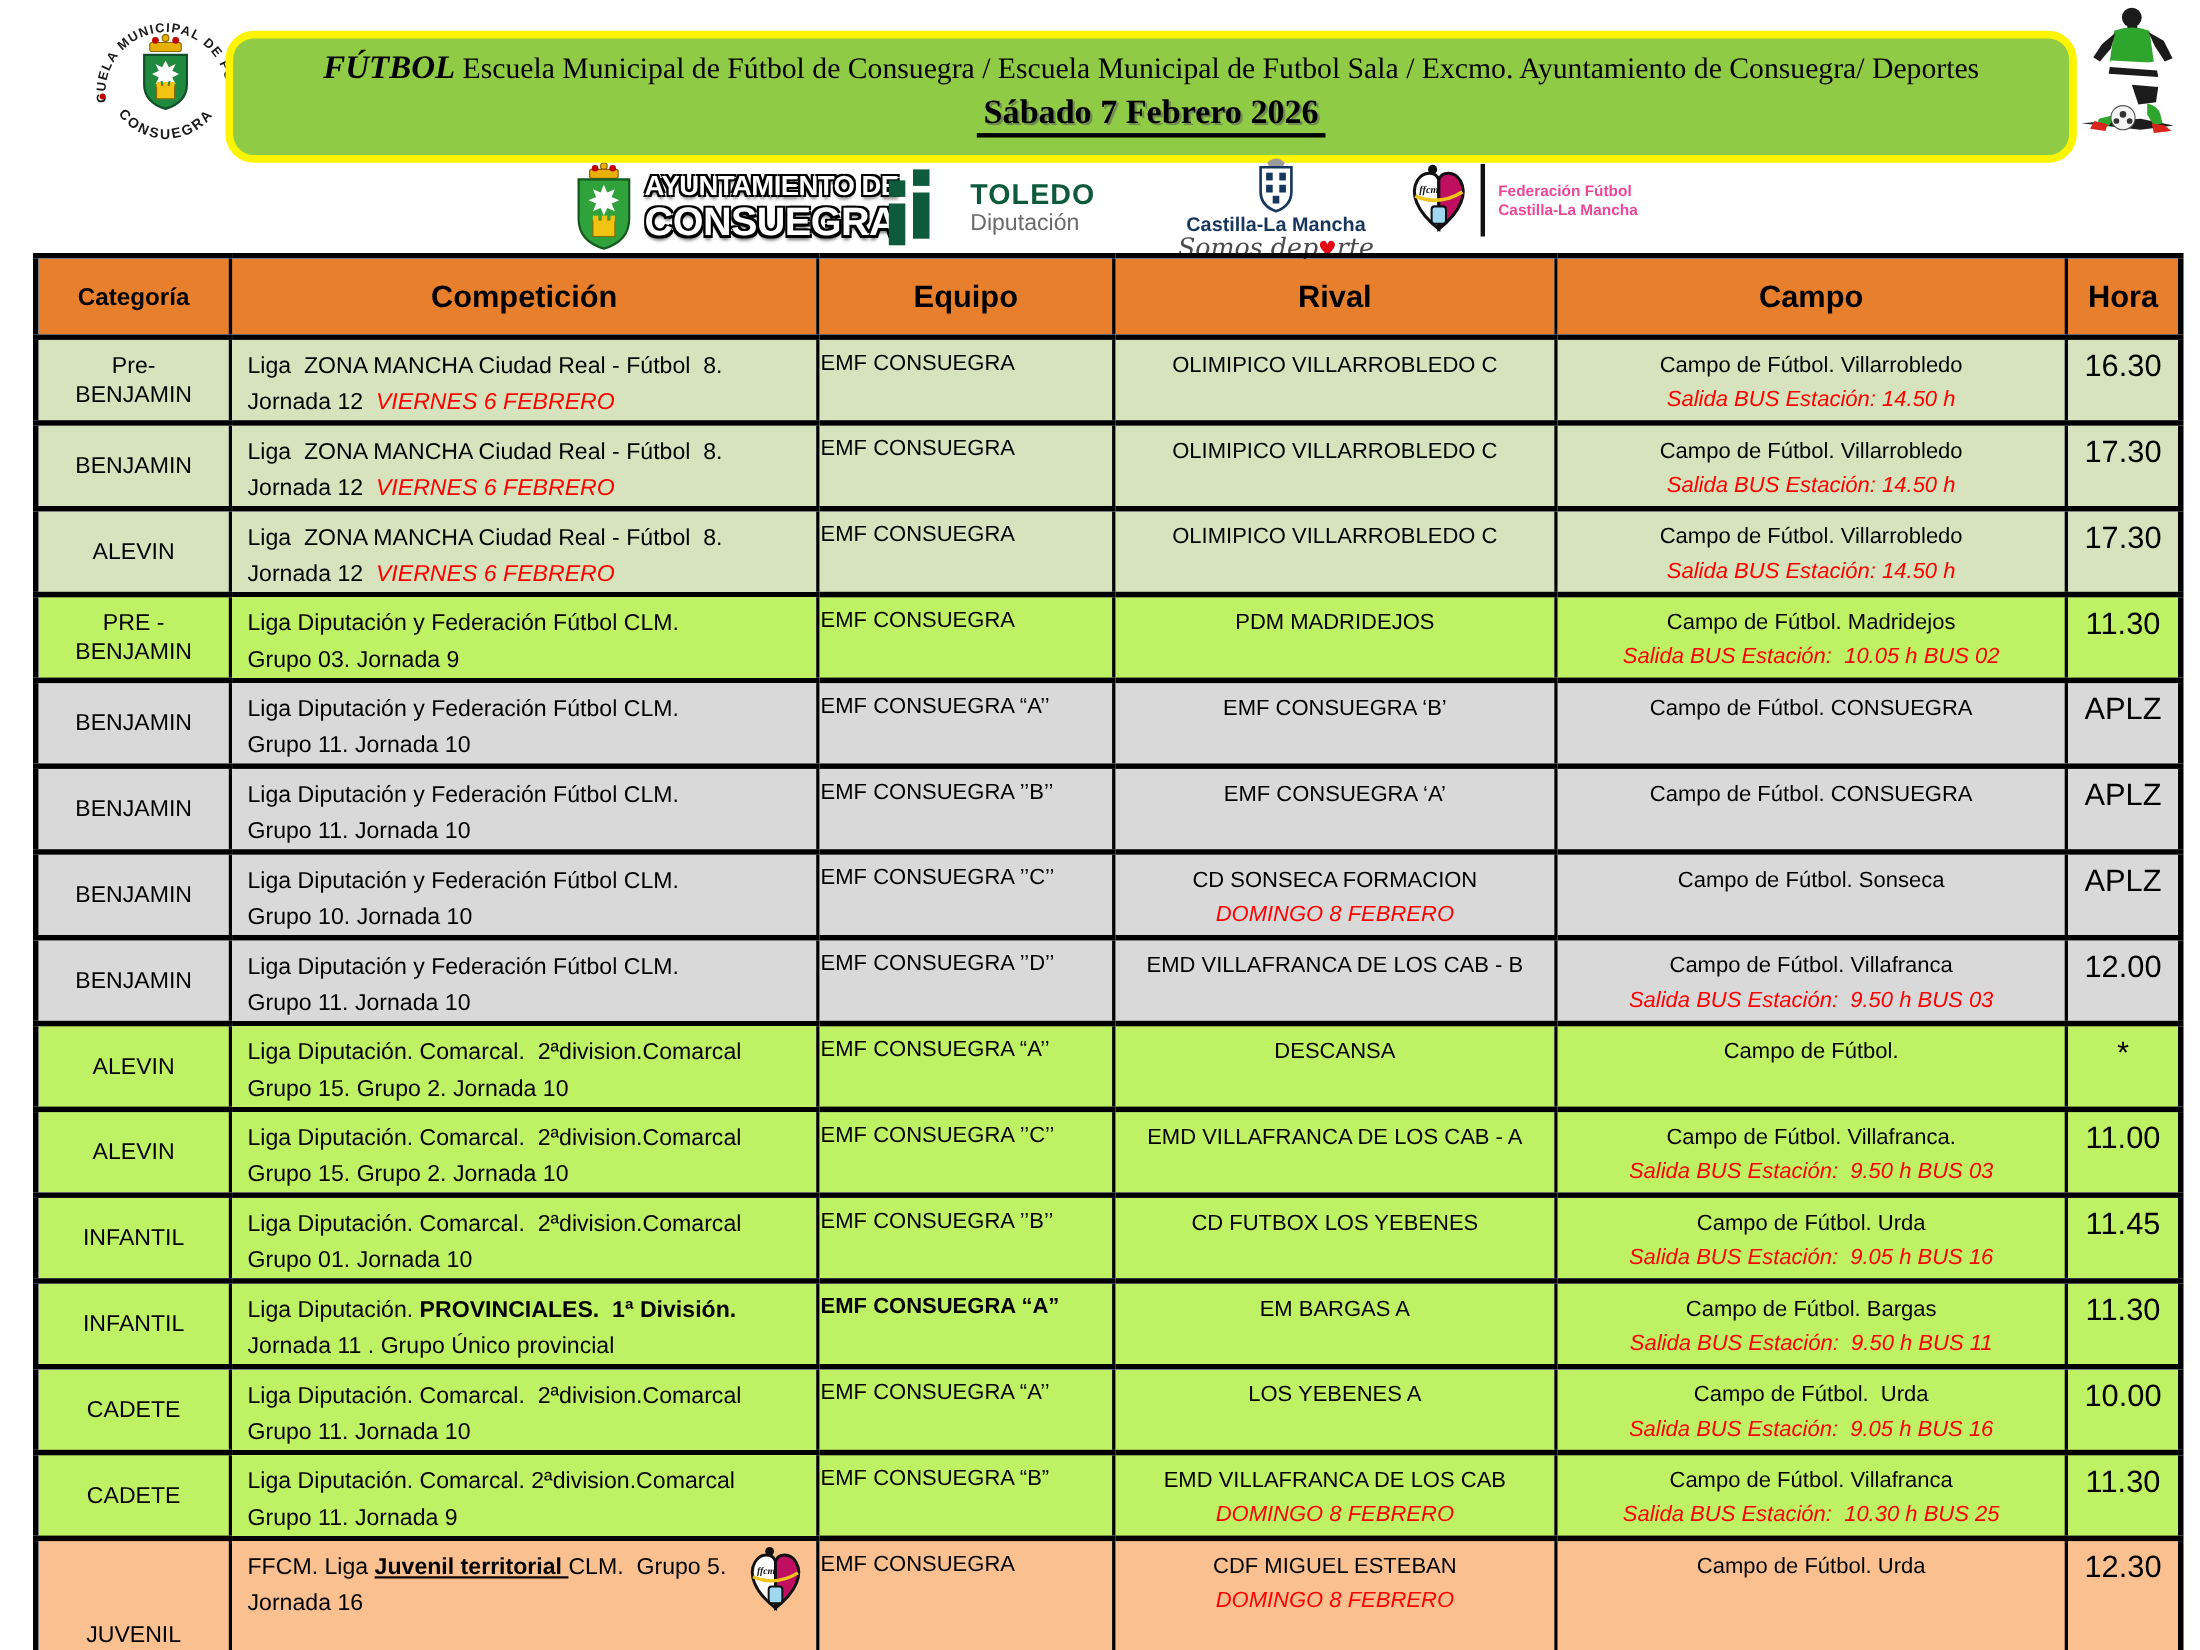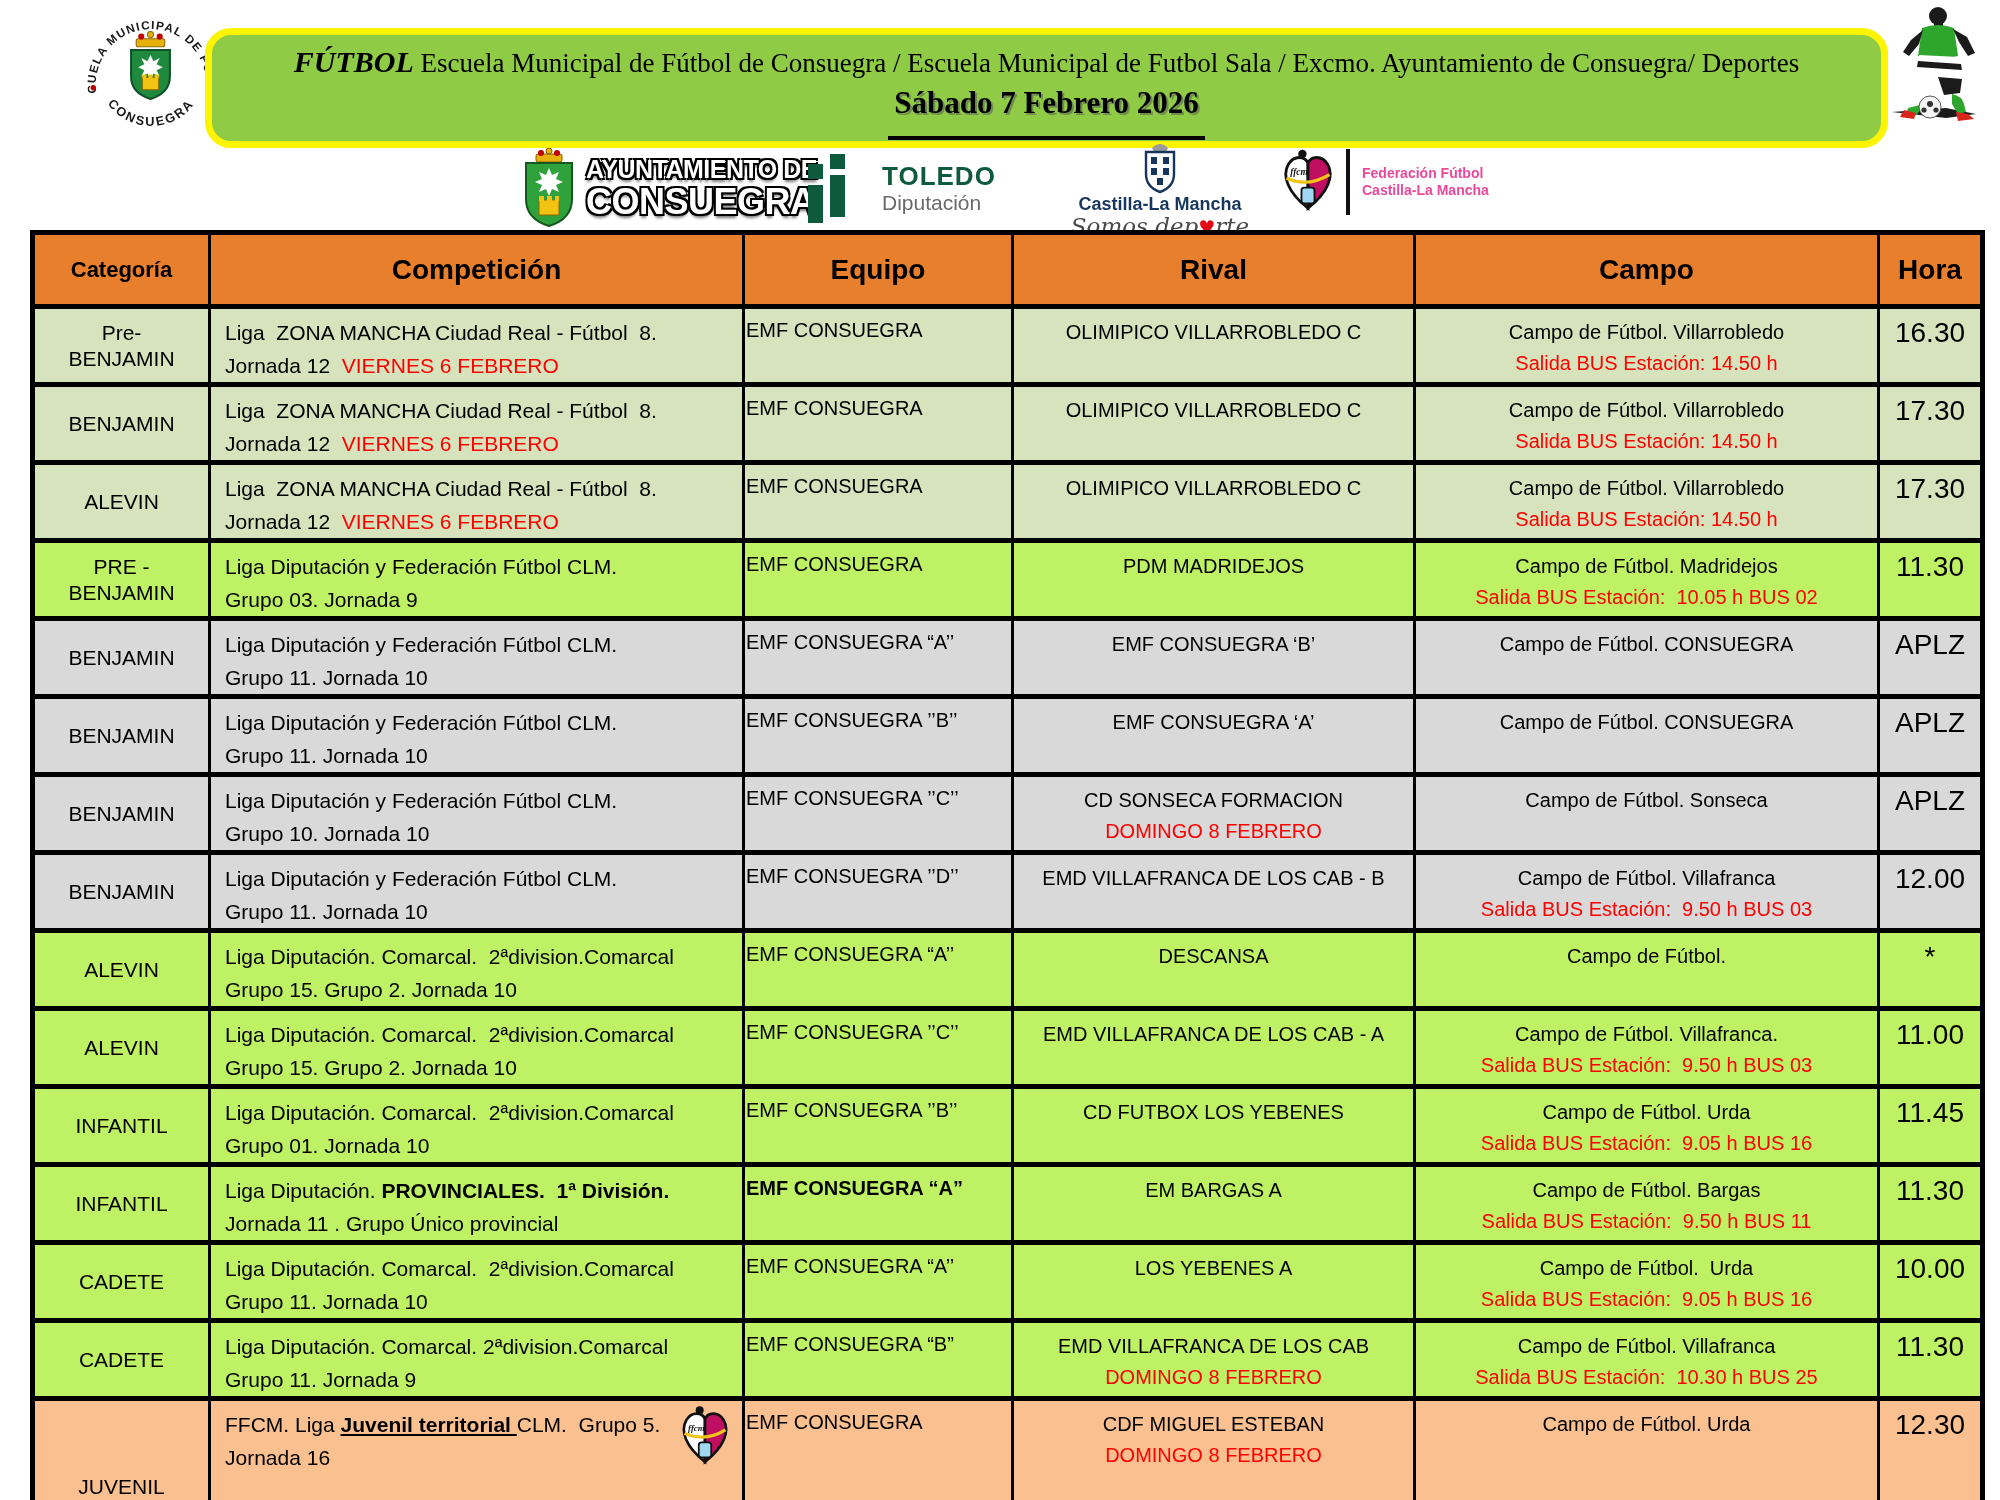--- a/index.html
+++ b/index.html
@@ -9,21 +9,21 @@
   
   .crest{position:absolute;left:82px;top:8px;width:138px;height:138px;}
 
   
   .band{position:absolute;left:205px;top:28px;width:1669px;height:96px;
         background:#8FCB45;border:7px solid #FCF400;border-radius:26px;
         text-align:center;padding-top:10px;font-family:Liberation Serif, serif;}
   .band-line1{font-size:27px;line-height:34px;}
   .band-line1 .tbold{font-weight:bold;font-style:italic;font-size:30px;}
   .band-date{display:inline-block;margin-top:5px;font-size:31px;font-weight:bold;
-             border-bottom:4px solid #000;padding:0 6px 15px 6px;
+             border-bottom:4px solid #000;padding:0 6px 1px 6px;
              text-shadow:2px 2px 0 rgba(90,90,90,.55);}
 
   
   .player{position:absolute;left:1886px;top:4px;width:100px;height:122px;}
 
   
   .logos{position:absolute;left:0;top:146px;width:2000px;height:84px;}
   .logo-group{position:absolute;display:flex;align-items:center;}
   .ayto{left:520px;top:2px;}
   .ayto-text{margin-left:8px;font-weight:bold;line-height:1;
@@ -53,21 +53,21 @@
   .sched tbody tr{height:73px;}
   .sched tbody tr.rh1{height:61px;}
   .sched th{background:#E87F2D;font-weight:bold;font-size:28px;text-align:center;vertical-align:middle;}
   .sched th.cat-h{font-size:22px;}
   td.cat{vertical-align:middle;text-align:center;font-size:21px;line-height:26px;padding:0 4px;}
   td.comp{vertical-align:top;text-align:left;font-size:21px;line-height:33px;
           padding:7px 8px 0 14px;position:relative;white-space:pre-wrap;}
   td.equ{vertical-align:top;text-align:left;font-size:20px;padding-top:10px;white-space:pre-wrap;}
   td.riv,td.cam{vertical-align:top;text-align:center;font-size:20px;line-height:31px;padding-top:8px;white-space:pre-wrap;}
   td.hor{vertical-align:top;text-align:center;font-size:28px;padding-top:8px;}
-  .red{color:#FF0000;}
+  .red{color:#FF0000;font-style:italic;}
   .emB{font-weight:bold;}
   .emBU{font-weight:bold;text-decoration:underline;}
   td.equ.bold{font-weight:bold;}
   tr.bg-green td{background:#D6E3BC;}
   tr.bg-white td{background:#bef264;}
   tr.bg-gray td{background:#D9D9D9;}
   tr.bg-peach td{background:#FAC090;}
   .ffcm-mini{position:absolute;right:8px;top:4px;width:58px;height:64px;}
 </style>
 </head>

